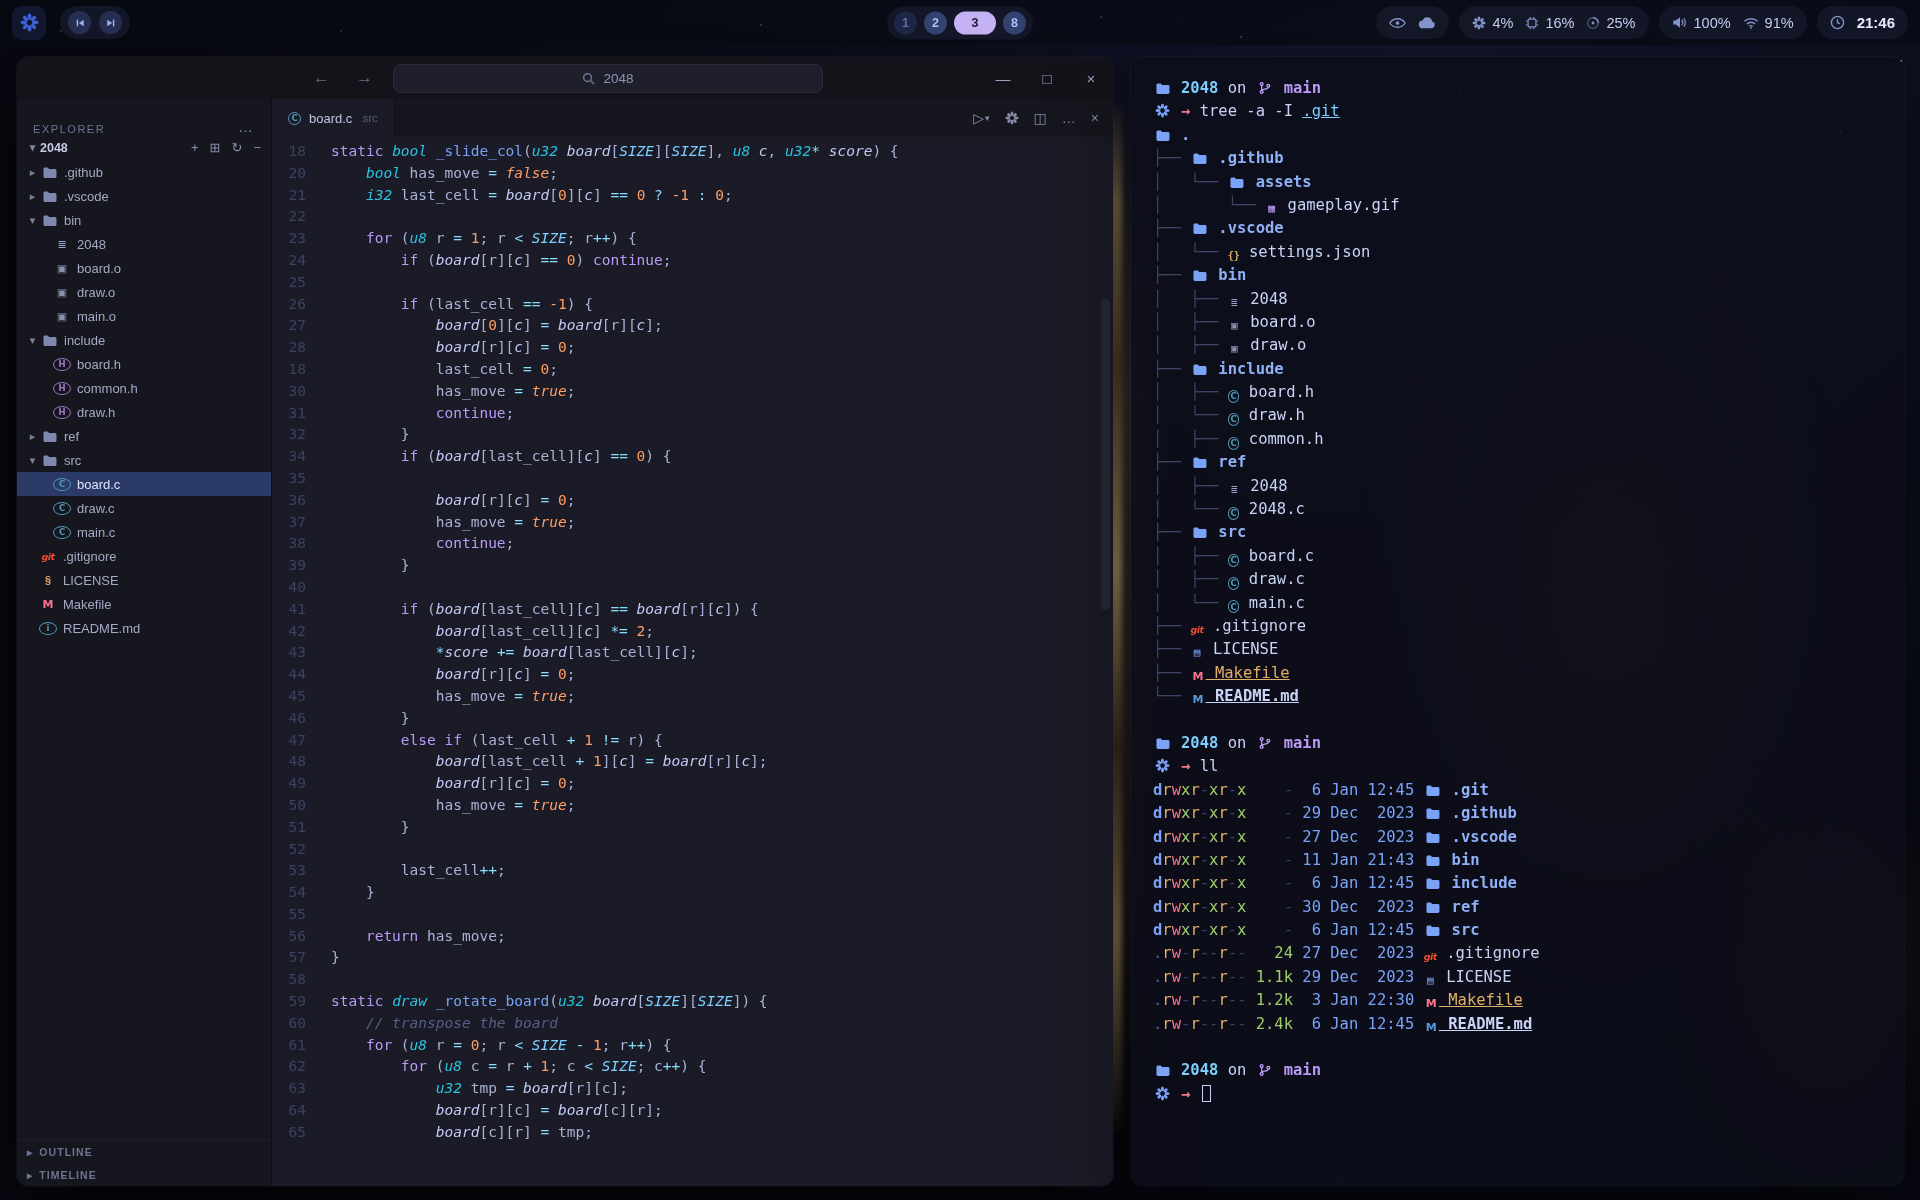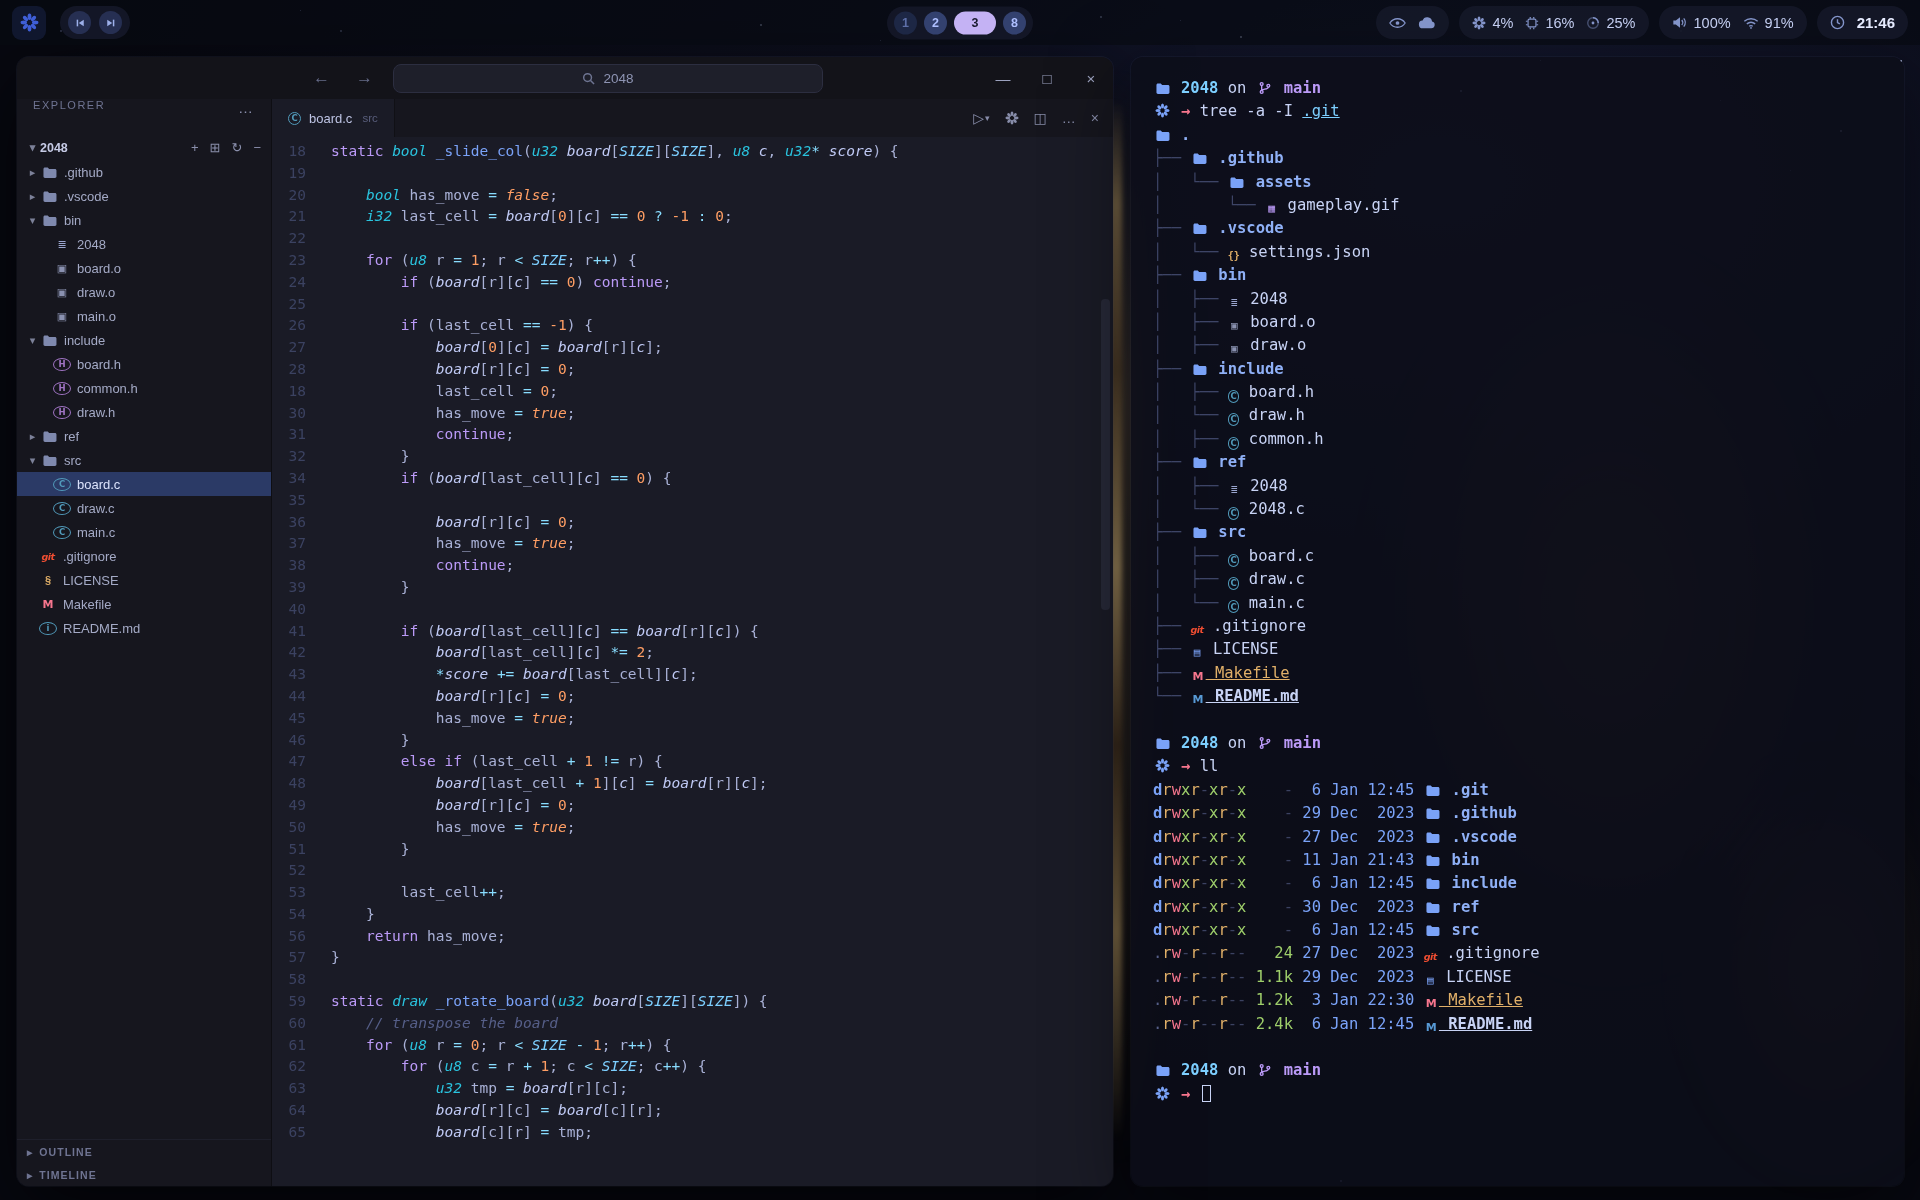--- a/index.html
+++ b/index.html
@@ -37,21 +37,21 @@
 .titlebar{height:42px;background:#131319;display:flex;align-items:center;position:relative}
 .nav{color:#666c8a;font-size:17px;padding:0 6px;cursor:pointer}
 .t-center{position:absolute;left:50%;transform:translateX(-50%);display:flex;align-items:center;gap:14px}
 .searchbox{width:430px;height:29px;background:#1e1f2a;border:1px solid #2c2e40;border-radius:8px;display:flex;align-items:center;justify-content:center;gap:8px;color:#8e94b3;font-size:13.5px;cursor:text}
 .searchbox .ic{color:#6d7390}
 .t-right{margin-left:auto;display:flex;align-items:center;height:100%}
 .wbtn{width:44px;height:100%;display:flex;align-items:center;justify-content:center;color:#9ca2bf;font-size:15px;cursor:pointer}
 .winbody{display:flex;height:calc(100% - 42px)}
 
 .explorer{width:255px;flex:none;background:#16161e;border-right:1px solid #0e0e13;position:relative;color:#9aa0bd}
-.exp-head{height:36px;display:flex;align-items:flex-start;padding:0 16px;font-size:11px;letter-spacing:.14em;color:#6f7492}
+.exp-head{height:36px;display:flex;align-items:flex-end;padding:0 16px;font-size:11px;letter-spacing:.14em;color:#6f7492}
 .exp-head .kebab{margin-left:auto;font-size:15px;letter-spacing:2px;cursor:pointer;color:#8b90ad}
 .exp-root{height:25px;display:flex;align-items:center;padding:0 10px 0 8px;font-weight:700;font-size:12.5px;color:#c6cbe6;cursor:pointer}
 .root-actions{margin-left:auto;display:flex;gap:11px;color:#8b90ad;font-size:13px;font-weight:400}
 .root-actions span{cursor:pointer}
 .exrow{height:24px;display:flex;align-items:center;font-size:13px;color:#a4aac6;cursor:pointer;white-space:nowrap}
 .exrow.sel{background:#2b3a66;color:#dbe2fb}
 .exchev{width:15px;flex:none;font-size:11px;color:#7c8199;text-align:center}
 .exrow .ic{width:18px;flex:none;margin-right:6px}
 .explorer .ic-folder{color:#7f89ae !important}
 .exlabel{overflow:hidden;text-overflow:ellipsis}
@@ -443,21 +443,20 @@
               </svg>
             </span>
           <span class="act">◫</span>
           <span class="act">…</span>
           <span class="act">×</span>
         </div>
       </div>
       <div class="codewrap">
         <div id="code">
             <div class="cl"><span class="ln">18</span><span class="lt"><span class="tk-K">static</span><span> </span><span class="tk-T">bool</span><span> </span><span class="tk-F">_slide_col</span><span>(</span><span class="tk-T">u32</span><span class="tk-R"> board</span><span>[</span><span class="tk-M">SIZE</span><span>][</span><span class="tk-M">SIZE</span><span>], </span><span class="tk-T">u8</span><span class="tk-R"> c</span><span>, </span><span class="tk-T">u32</span><span class="tk-O">*</span><span class="tk-R"> score</span><span>) {</span></span></div>
-            <div class="cl"><span class="ln">19</span><span class="lt"></span></div>
             <div class="cl"><span class="ln">20</span><span class="lt"><span>    </span><span class="tk-T">bool</span><span> has_move </span><span class="tk-O">=</span><span> </span><span class="tk-C">false</span><span>;</span></span></div>
             <div class="cl"><span class="ln">21</span><span class="lt"><span>    </span><span class="tk-T">i32</span><span> last_cell </span><span class="tk-O">=</span><span> </span><span class="tk-R">board</span><span>[</span><span class="tk-N">0</span><span>][</span><span class="tk-R">c</span><span>] </span><span class="tk-O">==</span><span> </span><span class="tk-N">0</span><span> </span><span class="tk-O">?</span><span> </span><span class="tk-N">-1</span><span> </span><span class="tk-O">:</span><span> </span><span class="tk-N">0</span><span>;</span></span></div>
             <div class="cl"><span class="ln">22</span><span class="lt"></span></div>
             <div class="cl"><span class="ln">23</span><span class="lt"><span>    </span><span class="tk-K">for</span><span> (</span><span class="tk-T">u8</span><span> r </span><span class="tk-O">=</span><span> </span><span class="tk-N">1</span><span>; r </span><span class="tk-O">&lt;</span><span> </span><span class="tk-M">SIZE</span><span>; r</span><span class="tk-O">++</span><span>) {</span></span></div>
             <div class="cl"><span class="ln">24</span><span class="lt"><span>        </span><span class="tk-K">if</span><span> (</span><span class="tk-R">board</span><span>[r][</span><span class="tk-R">c</span><span>] </span><span class="tk-O">==</span><span> </span><span class="tk-N">0</span><span>) </span><span class="tk-K">continue</span><span>;</span></span></div>
             <div class="cl"><span class="ln">25</span><span class="lt"></span></div>
             <div class="cl"><span class="ln">26</span><span class="lt"><span>        </span><span class="tk-K">if</span><span> (last_cell </span><span class="tk-O">==</span><span> </span><span class="tk-N">-1</span><span>) {</span></span></div>
             <div class="cl"><span class="ln">27</span><span class="lt"><span>            </span><span class="tk-R">board</span><span>[</span><span class="tk-N">0</span><span>][</span><span class="tk-R">c</span><span>] </span><span class="tk-O">=</span><span> </span><span class="tk-R">board</span><span>[r][</span><span class="tk-R">c</span><span>];</span></span></div>
             <div class="cl"><span class="ln">28</span><span class="lt"><span>            </span><span class="tk-R">board</span><span>[r][</span><span class="tk-R">c</span><span>] </span><span class="tk-O">=</span><span> </span><span class="tk-N">0</span><span>;</span></span></div>
             <div class="cl"><span class="ln">18</span><span class="lt"><span>            last_cell </span><span class="tk-O">=</span><span> </span><span class="tk-N">0</span><span>;</span></span></div>
@@ -478,20 +477,21 @@
             <div class="cl"><span class="ln">45</span><span class="lt"><span>            has_move </span><span class="tk-O">=</span><span> </span><span class="tk-C">true</span><span>;</span></span></div>
             <div class="cl"><span class="ln">46</span><span class="lt"><span>        }</span></span></div>
             <div class="cl"><span class="ln">47</span><span class="lt"><span>        </span><span class="tk-K">else</span><span> </span><span class="tk-K">if</span><span> (last_cell </span><span class="tk-O">+</span><span> </span><span class="tk-N">1</span><span> </span><span class="tk-O">!=</span><span> r) {</span></span></div>
             <div class="cl"><span class="ln">48</span><span class="lt"><span>            </span><span class="tk-R">board</span><span>[last_cell </span><span class="tk-O">+</span><span> </span><span class="tk-N">1</span><span>][</span><span class="tk-R">c</span><span>] </span><span class="tk-O">=</span><span> </span><span class="tk-R">board</span><span>[r][</span><span class="tk-R">c</span><span>];</span></span></div>
             <div class="cl"><span class="ln">49</span><span class="lt"><span>            </span><span class="tk-R">board</span><span>[r][</span><span class="tk-R">c</span><span>] </span><span class="tk-O">=</span><span> </span><span class="tk-N">0</span><span>;</span></span></div>
             <div class="cl"><span class="ln">50</span><span class="lt"><span>            has_move </span><span class="tk-O">=</span><span> </span><span class="tk-C">true</span><span>;</span></span></div>
             <div class="cl"><span class="ln">51</span><span class="lt"><span>        }</span></span></div>
             <div class="cl"><span class="ln">52</span><span class="lt"></span></div>
             <div class="cl"><span class="ln">53</span><span class="lt"><span>        last_cell</span><span class="tk-O">++</span><span>;</span></span></div>
             <div class="cl"><span class="ln">54</span><span class="lt"><span>    }</span></span></div>
+            <div class="cl"><span class="ln">55</span><span class="lt"></span></div>
             <div class="cl"><span class="ln">56</span><span class="lt"><span>    </span><span class="tk-K">return</span><span> has_move;</span></span></div>
             <div class="cl"><span class="ln">57</span><span class="lt"><span>}</span></span></div>
             <div class="cl"><span class="ln">58</span><span class="lt"></span></div>
             <div class="cl"><span class="ln">59</span><span class="lt"><span class="tk-K">static</span><span> </span><span class="tk-T">draw</span><span> </span><span class="tk-F">_rotate_board</span><span>(</span><span class="tk-T">u32</span><span class="tk-R"> board</span><span>[</span><span class="tk-M">SIZE</span><span>][</span><span class="tk-M">SIZE</span><span>]) {</span></span></div>
             <div class="cl"><span class="ln">60</span><span class="lt"><span>    </span><span class="tk-X">// transpose the board</span></span></div>
             <div class="cl"><span class="ln">61</span><span class="lt"><span>    </span><span class="tk-K">for</span><span> (</span><span class="tk-T">u8</span><span> r </span><span class="tk-O">=</span><span> </span><span class="tk-N">0</span><span>; r </span><span class="tk-O">&lt;</span><span> </span><span class="tk-M">SIZE</span><span> </span><span class="tk-O">-</span><span> </span><span class="tk-N">1</span><span>; r</span><span class="tk-O">++</span><span>) {</span></span></div>
             <div class="cl"><span class="ln">62</span><span class="lt"><span>        </span><span class="tk-K">for</span><span> (</span><span class="tk-T">u8</span><span> c </span><span class="tk-O">=</span><span> r </span><span class="tk-O">+</span><span> </span><span class="tk-N">1</span><span>; c </span><span class="tk-O">&lt;</span><span> </span><span class="tk-M">SIZE</span><span>; c</span><span class="tk-O">++</span><span>) {</span></span></div>
             <div class="cl"><span class="ln">63</span><span class="lt"><span>            </span><span class="tk-T">u32</span><span> tmp </span><span class="tk-O">=</span><span> </span><span class="tk-R">board</span><span>[r][c];</span></span></div>
             <div class="cl"><span class="ln">64</span><span class="lt"><span>            </span><span class="tk-R">board</span><span>[r][c] </span><span class="tk-O">=</span><span> </span><span class="tk-R">board</span><span>[c][r];</span></span></div>
             <div class="cl"><span class="ln">65</span><span class="lt"><span>            </span><span class="tk-R">board</span><span>[c][r] </span><span class="tk-O">=</span><span> tmp;</span></span></div>

